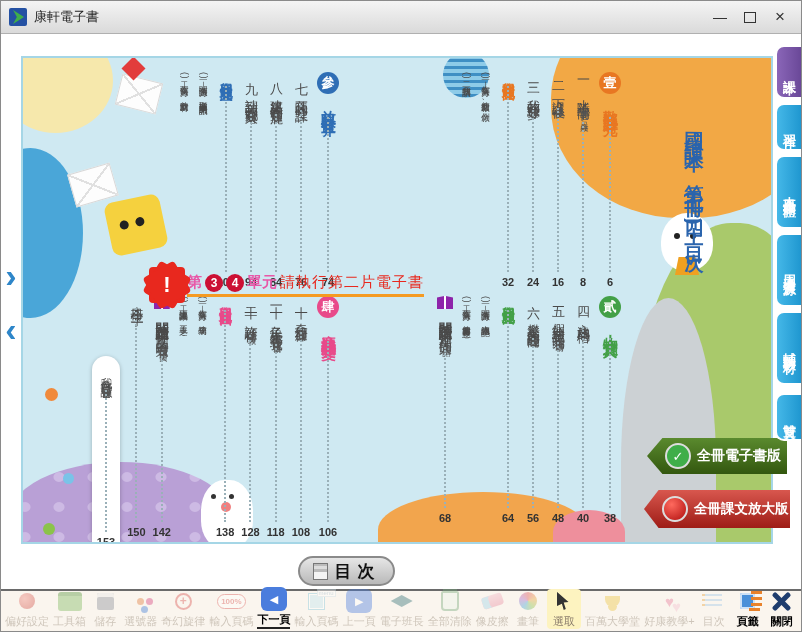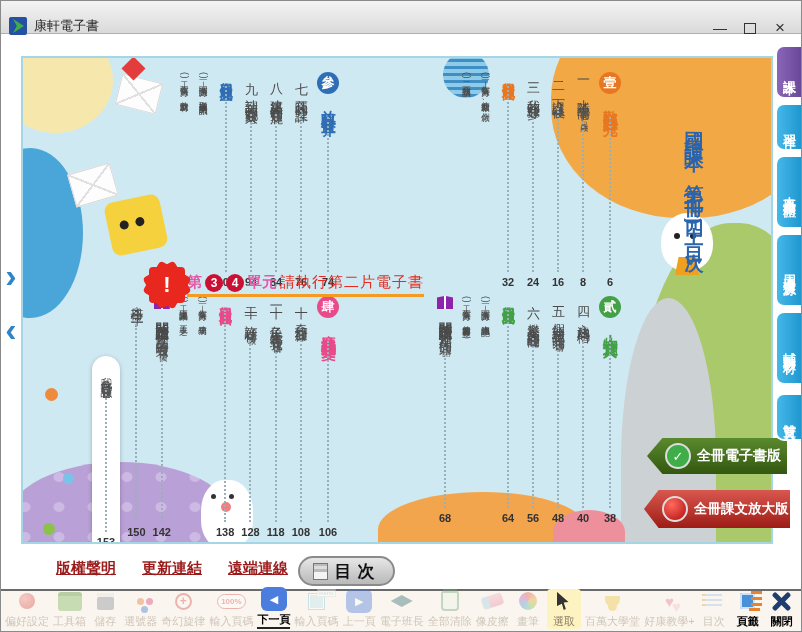--- a/index.html
+++ b/index.html
@@ -1,21 +1,21 @@
 <!DOCTYPE html>
 <html><head>
 <meta charset="utf-8">
 <style>
   html,body{margin:0;padding:0;background:#d0d0d0;}
   .window{position:relative;width:802px;height:632px;background:#fff;border:1px solid #8a8a8a;
     font-family:"Liberation Sans","DejaVu Sans",sans-serif;overflow:hidden;box-sizing:border-box;}
   
   .titlebar{position:absolute;left:0;top:0;width:100%;height:18px;
     background:linear-gradient(#f4f4f4,#dadada);border-bottom:1px solid #b0b0b0;
-    display:flex;padding:16px 6px;box-sizing:border-box;}
+    display:flex;align-items:center;padding:16px 6px;box-sizing:border-box;}
   .logo{width:18px;height:18px;background:#2451a3;position:relative;margin:0 7px 0 2px;border-radius:2px;}
   .logo::after{content:"";position:absolute;left:4px;top:2px;width:11px;height:14px;background:#3fae49;
     clip-path:polygon(0 0,100% 50%,0 100%,35% 50%);}
   .win-title{font-size:13px;color:#222;flex:1;}
   .win-btn{width:30px;height:22px;display:flex;align-items:center;justify-content:center;
     color:#333;font-size:14px;cursor:default;}
   .win-btn .box{width:10px;height:9px;border:1.5px solid #333;display:block;}
   .win-btn.close{font-size:17px;}
   
   .book-area{position:absolute;left:20px;top:55px;width:752px;height:488px;background:#cfe9f2;
@@ -428,26 +428,20 @@
     <span>全冊課文放大版</span>
   </div>
 
   <div class="side-tab active" style="top:44px;height:54px;">課本</div>
   <div class="side-tab" style="top:102px;height:48px;">習作</div>
   <div class="side-tab" style="top:154px;height:74px;">本冊媒體</div>
   <div class="side-tab" style="top:232px;height:74px;">周邊資源</div>
   <div class="side-tab" style="top:310px;height:74px;">輔助教材</div>
   <div class="side-tab" style="top:392px;height:48px;">雙頁</div>
 
-  <div class="footer-links">
-    <a>版權聲明</a>
-    <a>更新連結</a>
-    <a>遠端連線</a>
-    <a>安裝字型</a>
-  </div>
 
   <div class="bottom-tab tab-toc">
     <span class="ticon-toc"></span>
     <span>目次</span>
   </div>
 
   <div class="toolbar">
       <div class="tb-item faded">
         <div class="ico settings-icon"></div>
         <span class="tb-label">偏好設定</span>

